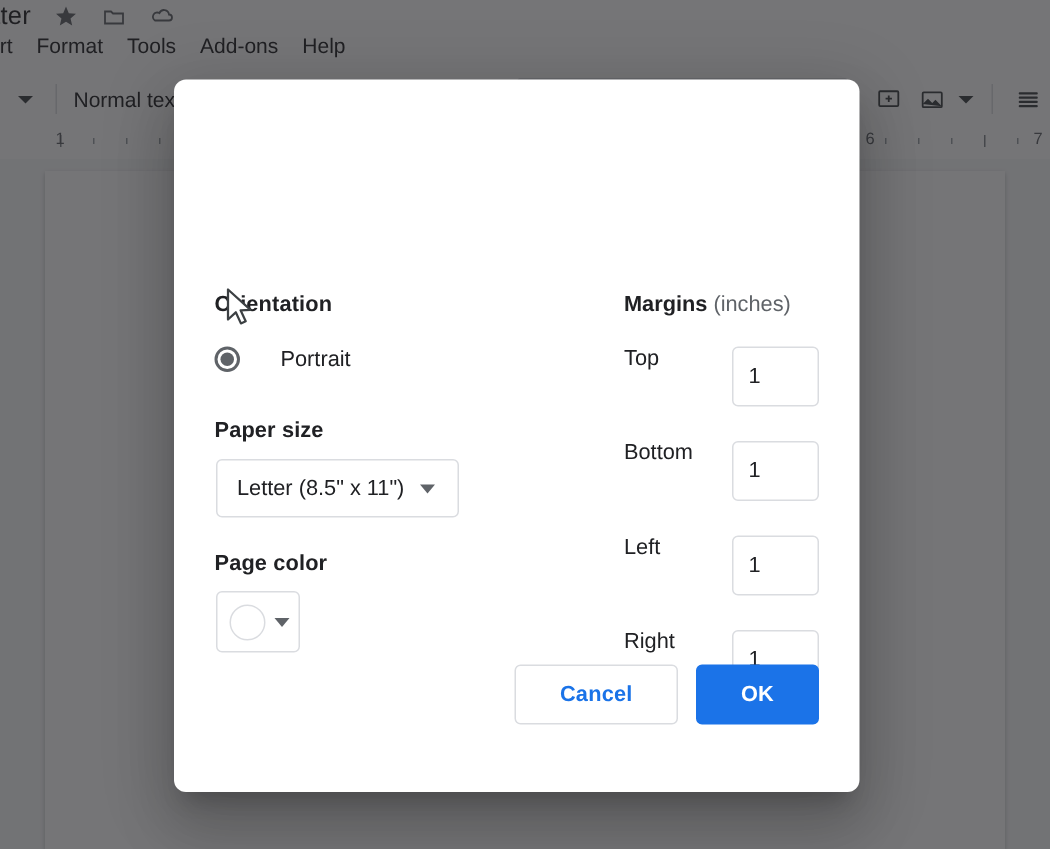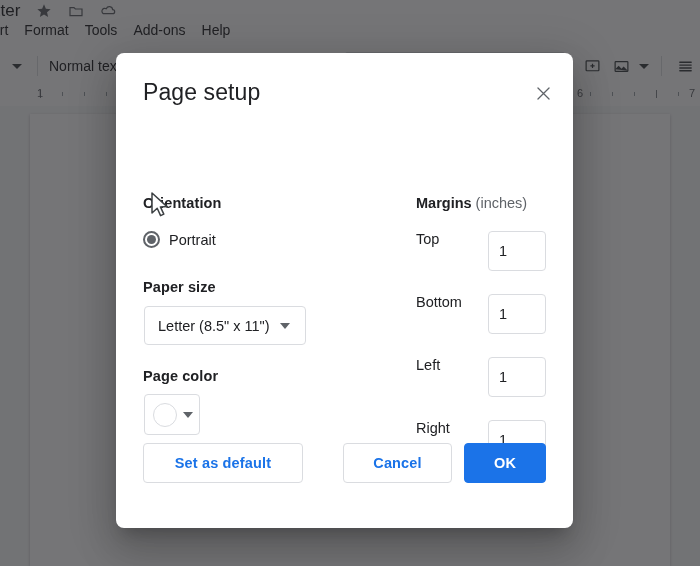--- a/index.html
+++ b/index.html
@@ -248,21 +248,21 @@
   .radio-row {
     position: absolute;
     left: 0; top: 100px;
     display: flex;
     align-items: center;
     gap: 0px;
   }
   .radio-opt {
     display: flex;
     align-items: center;
-    gap: 9px;
+    gap: 27px;
     cursor: pointer;
     margin-right: 28px;
   }
   .radio-circle {
     width: 17px; height: 17px;
     border-radius: 50%;
     border: 2px solid #5f6368;
     display: flex;
     align-items: center;
     justify-content: center;
@@ -529,28 +529,20 @@
 
     <div class="page-area">
       <div class="page-sheet"></div>
     </div>
   </div>
 
   <div id="scrim"></div>
 
   <div id="dialog">
 
-    <div class="dlg-header">
-      <div class="dlg-title">Page setup</div>
-      <div class="dlg-close">
-        <svg width="19" height="19" viewBox="0 0 24 24" fill="none" stroke="currentColor" stroke-width="1.6" stroke-linecap="round">
-            <path d="M5 5l14 14M19 5L5 19"></path>
-          </svg>
-      </div>
-    </div>
 
     <div class="dlg-body">
 
       <div class="col-left">
 
         <div class="section-label orient-label">Orientation</div>
 
         <div class="radio-row">
           <label class="radio-opt">
             <span class="radio-circle checked"></span>
@@ -592,21 +584,20 @@
             </div>
             <div class="margin-row" style="top: 289px;">
               <span class="margin-name">Right</span>
               <input class="margin-input" type="text" value="1" style="">
             </div>
           </div>
       </div>
     </div>
 
     <div class="dlg-footer">
-      <button class="btn btn-setdefault">Set as default</button>
       <button class="btn btn-ok">OK</button>
       <button class="btn btn-cancel">Cancel</button>
     </div>
   </div>
 
   <div id="cursor">
     <svg width="20" height="28" viewBox="0 0 20 28">
       <path d="M2 1 L2 21 L7.2 16.2 L10.6 23.6 L13.8 22.1 L10.4 14.9 L17 14.6 Z" fill="#ffffff" stroke="#3c4043" stroke-width="1.5" stroke-linejoin="round"></path>
     </svg>
   </div>

